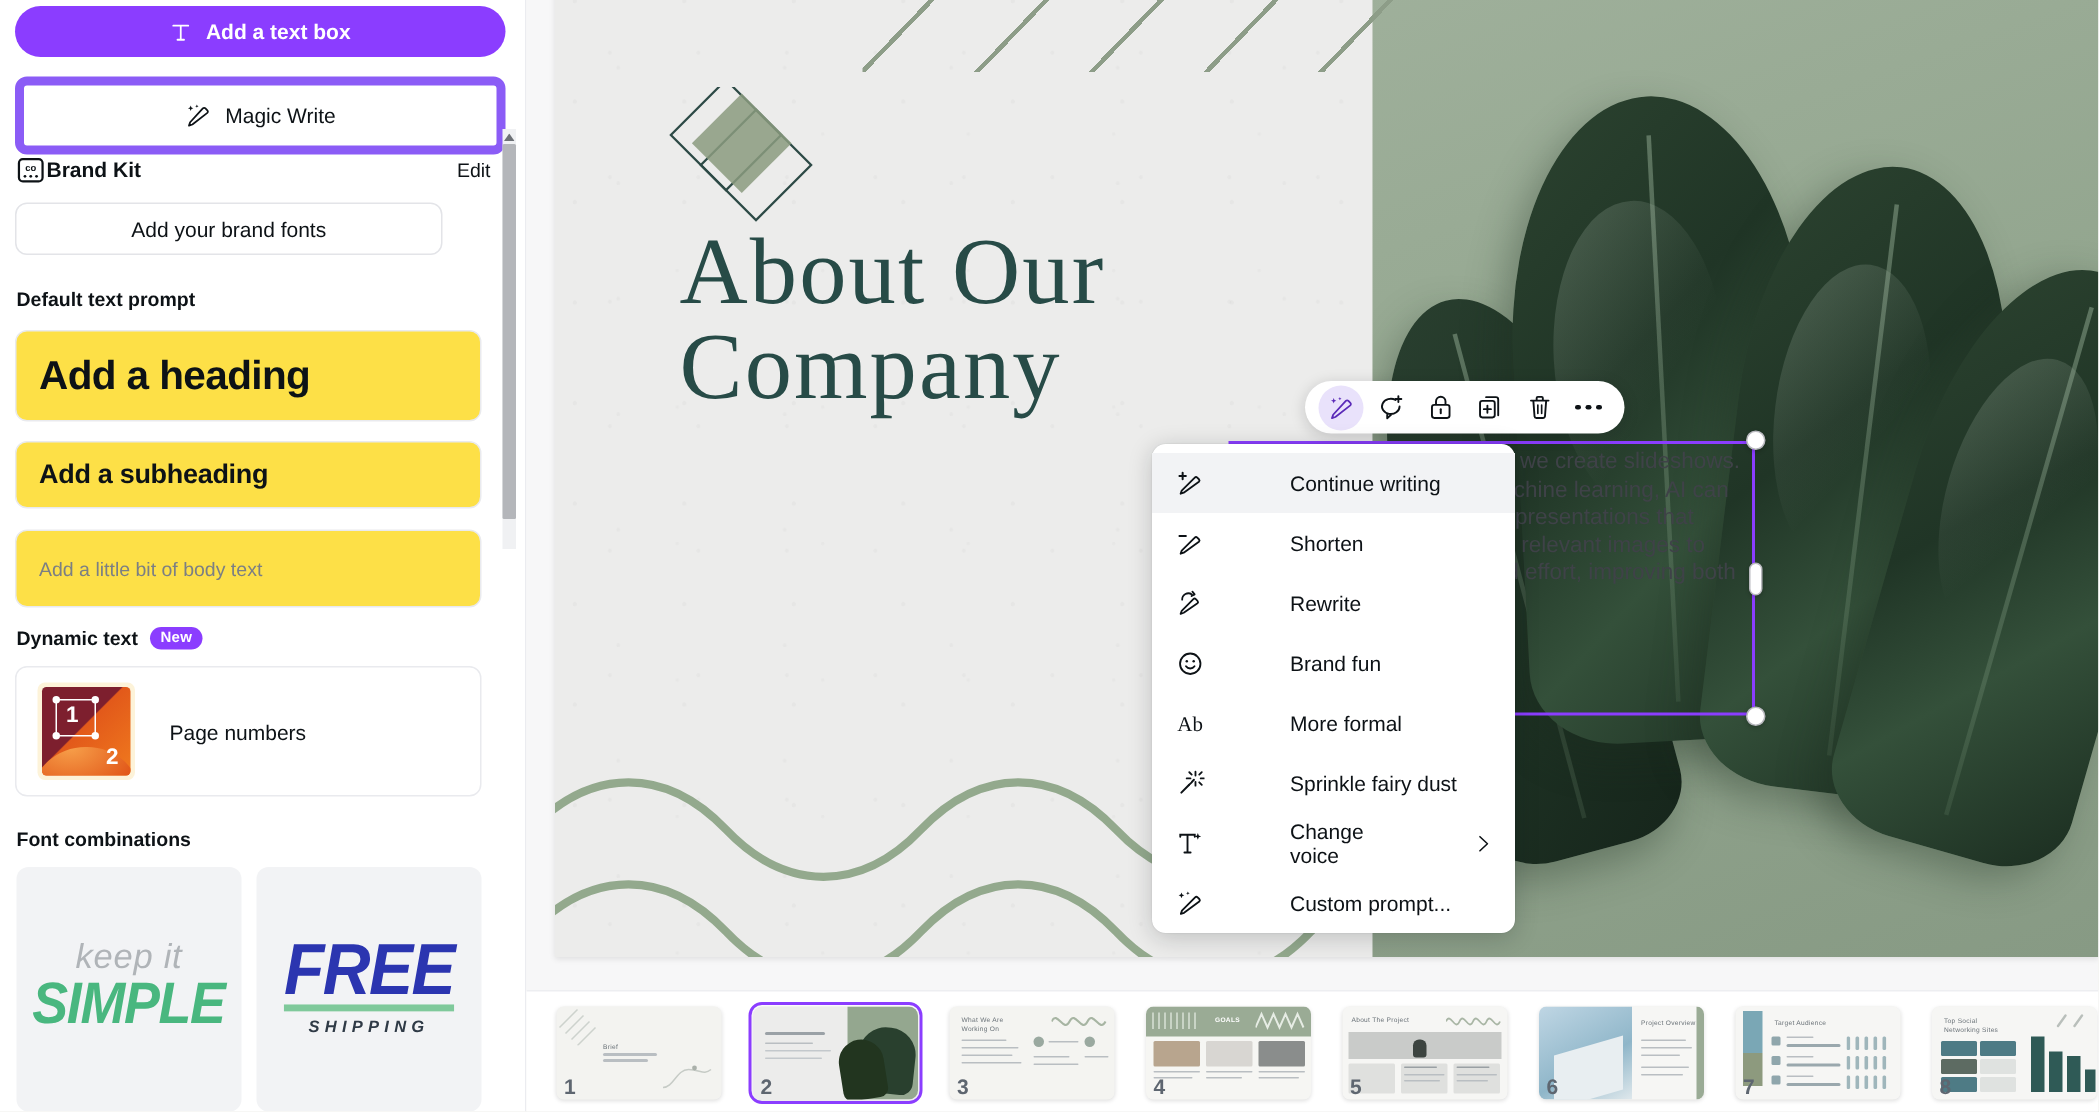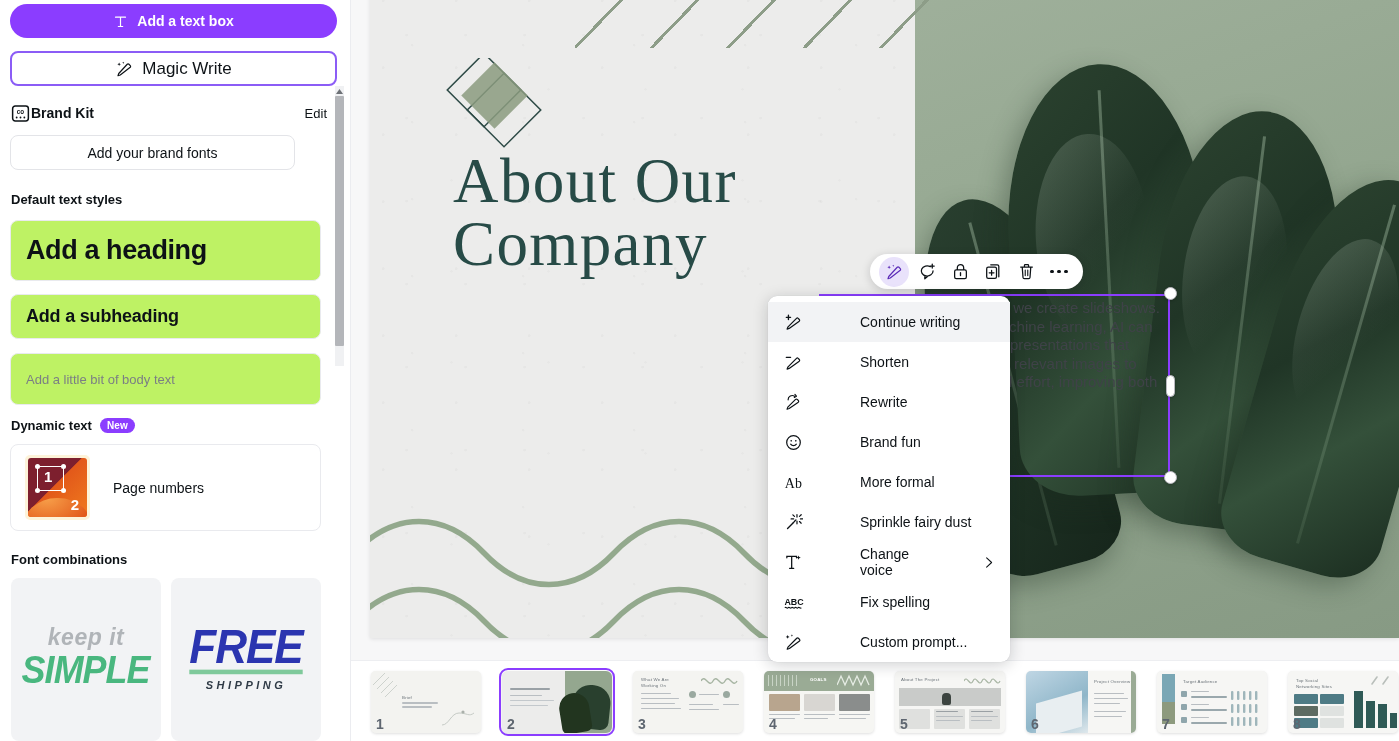--- a/index.html
+++ b/index.html
@@ -26,26 +26,26 @@
     width: 327px; height: 34px;
     background: #8b3dff;
     border-radius: 17px;
     color: #fff;
     font-size: 14px; font-weight: bold;
     display: flex; align-items: center; justify-content: center; gap: 9px;
     cursor: pointer; border: none;
   }
   .magic-write-btn {
     position: absolute; left: 10px; top: 51px;
-    width: 327px; height: 35px;
+    width: 327px; height: 52px;
     background: #fff;
-    border: 2px solid #8b5cf6;
+    border: 6px solid #8b5cf6;
     border-radius: 8px;
     color: #0d1216;
-    font-size: 17px;
+    font-size: 14px;
     display: flex; align-items: center; justify-content: center; gap: 9px;
     cursor: pointer;
   }
 
   .brandkit-row {
     position: absolute; left: 10px; top: 101px;
     width: 317px; height: 24px;
     display: flex; align-items: center;
   }
   .brandkit-label { font-size: 14px; font-weight: bold; color: #0d1216; }
@@ -72,21 +72,21 @@
 
   .badge-new {
     background: #8b3dff; color: #fff;
     font-size: 10px; font-weight: bold;
     padding: 2px 7px; border-radius: 9px;
     letter-spacing: .2px;
   }
 
   .style-card {
     position: absolute; left: 10px; width: 311px;
-    background: #bef264; border: 1px solid #e9eaee; border-radius: 8px;
+    background: #fde047; border: 1px solid #e9eaee; border-radius: 8px;
     display: flex; align-items: center;
     padding-left: 15px; cursor: pointer;
   }
   #sc-heading { top: 220px; height: 61px; }
   #sc-heading span { font-size: 27px; font-weight: bold; color: #0d1216; letter-spacing: -0.4px; }
   #sc-sub { top: 294px; height: 45px; }
   #sc-sub span { font-size: 18px; font-weight: bold; color: #0d1216; letter-spacing: -0.2px; }
   #sc-body { top: 353px; height: 52px; }
   #sc-body span { font-size: 13px; color: #7b7f84; }
 
@@ -134,21 +134,21 @@
     background: #f2f3f5; border-radius: 8px;
     cursor: pointer; overflow: hidden;
     display: flex; align-items: center; justify-content: center;
   }
   #fc1 { left: 11px; top: 578px; }
   #fc2 { left: 171px; top: 578px; font-style: italic; }
 
   .ki-wrap { text-align: center; transform: translateY(-2px); }
   .ki-top {
     font-family: "Liberation Sans", sans-serif;
-    font-style: italic; font-size: 23px; color: #b0b4b8; font-weight: bold;
+    font-style: italic; font-size: 23px; color: #b0b4b8; font-weight: normal;
     letter-spacing: .5px; line-height: 1;
   }
   .ki-bot {
     font-family: "Liberation Sans", sans-serif;
     font-style: italic; font-weight: bold; font-size: 39px;
     color: #49b77f; line-height: .95; letter-spacing: -1px;
     transform: scaleX(0.92); margin-top: 2px;
   }
   .fs-wrap { text-align: center; }
   .fs-top {
@@ -418,21 +418,21 @@
       </svg>
       <span class="brandkit-label">Brand Kit</span>
       <span class="brandkit-edit">Edit</span>
     </div>
 
     <div class="brand-fonts-btn">
       <span>Add your brand fonts</span>
     </div>
 
     <div class="section-title" id="t-default">
-      <span>Default text styles</span>
+      <span>Default text prompt</span>
     </div>
 
     <div class="style-card" id="sc-heading">
       <span>Add a heading</span>
     </div>
     <div class="style-card" id="sc-sub">
       <span>Add a subheading</span>
     </div>
     <div class="style-card" id="sc-body">
       <span>Add a little bit of body text</span>
@@ -652,29 +652,20 @@
         </svg>
       </span>
       <span class="ai-label">Change voice</span>
       <span class="ai-chevron">
         <svg width="15" height="15" viewBox="0 0 24 24">
             <path d="M9 4.5l8 7.5-8 7.5" fill="none" stroke="#0d1216" stroke-width="1.7" stroke-linecap="round" stroke-linejoin="round"></path>
           </svg>
       </span>
     </div>
 
-    <div class="ai-item">
-      <span class="ai-icon">
-        <svg width="22" height="19" viewBox="0 0 26 22">
-          <text x="0.5" y="13.5" font-family="Liberation Sans, sans-serif" font-size="10.5" font-weight="bold" fill="#0d1216">ABC</text>
-          <path d="M1 17.2c1.3-1.7 2.6 1.7 3.9 0s2.6 1.7 3.9 0 2.6 1.7 3.9 0 2.6 1.7 3.9 0 2.6 1.7 3.9 0" fill="none" stroke="#0d1216" stroke-width="1.25"></path>
-        </svg>
-      </span>
-      <span class="ai-label">Fix spelling</span>
-    </div>
 
     <div class="ai-item">
       <span class="ai-icon">
         <svg width="19" height="19" viewBox="0 0 24 24">
           <path d="M6.8 19.6l-2.7.9.9-2.7L16.1 6.6a1.5 1.5 0 012.1 0l1.4 1.4a1.5 1.5 0 010 2.1z" fill="none" stroke="#0d1216" stroke-width="1.55" stroke-linejoin="round"></path>
           <path d="M4.6 2.5l.7 1.7 1.7.7-1.7.7-.7 1.7-.7-1.7-1.7-.7 1.7-.7z" fill="#0d1216"></path>
           <path d="M10 1.6l.45 1.1 1.1.45-1.1.45L10 4.7l-.45-1.1-1.1-.45 1.1-.45z" fill="#0d1216"></path>
         </svg>
       </span>
       <span class="ai-label">Custom prompt...</span>

